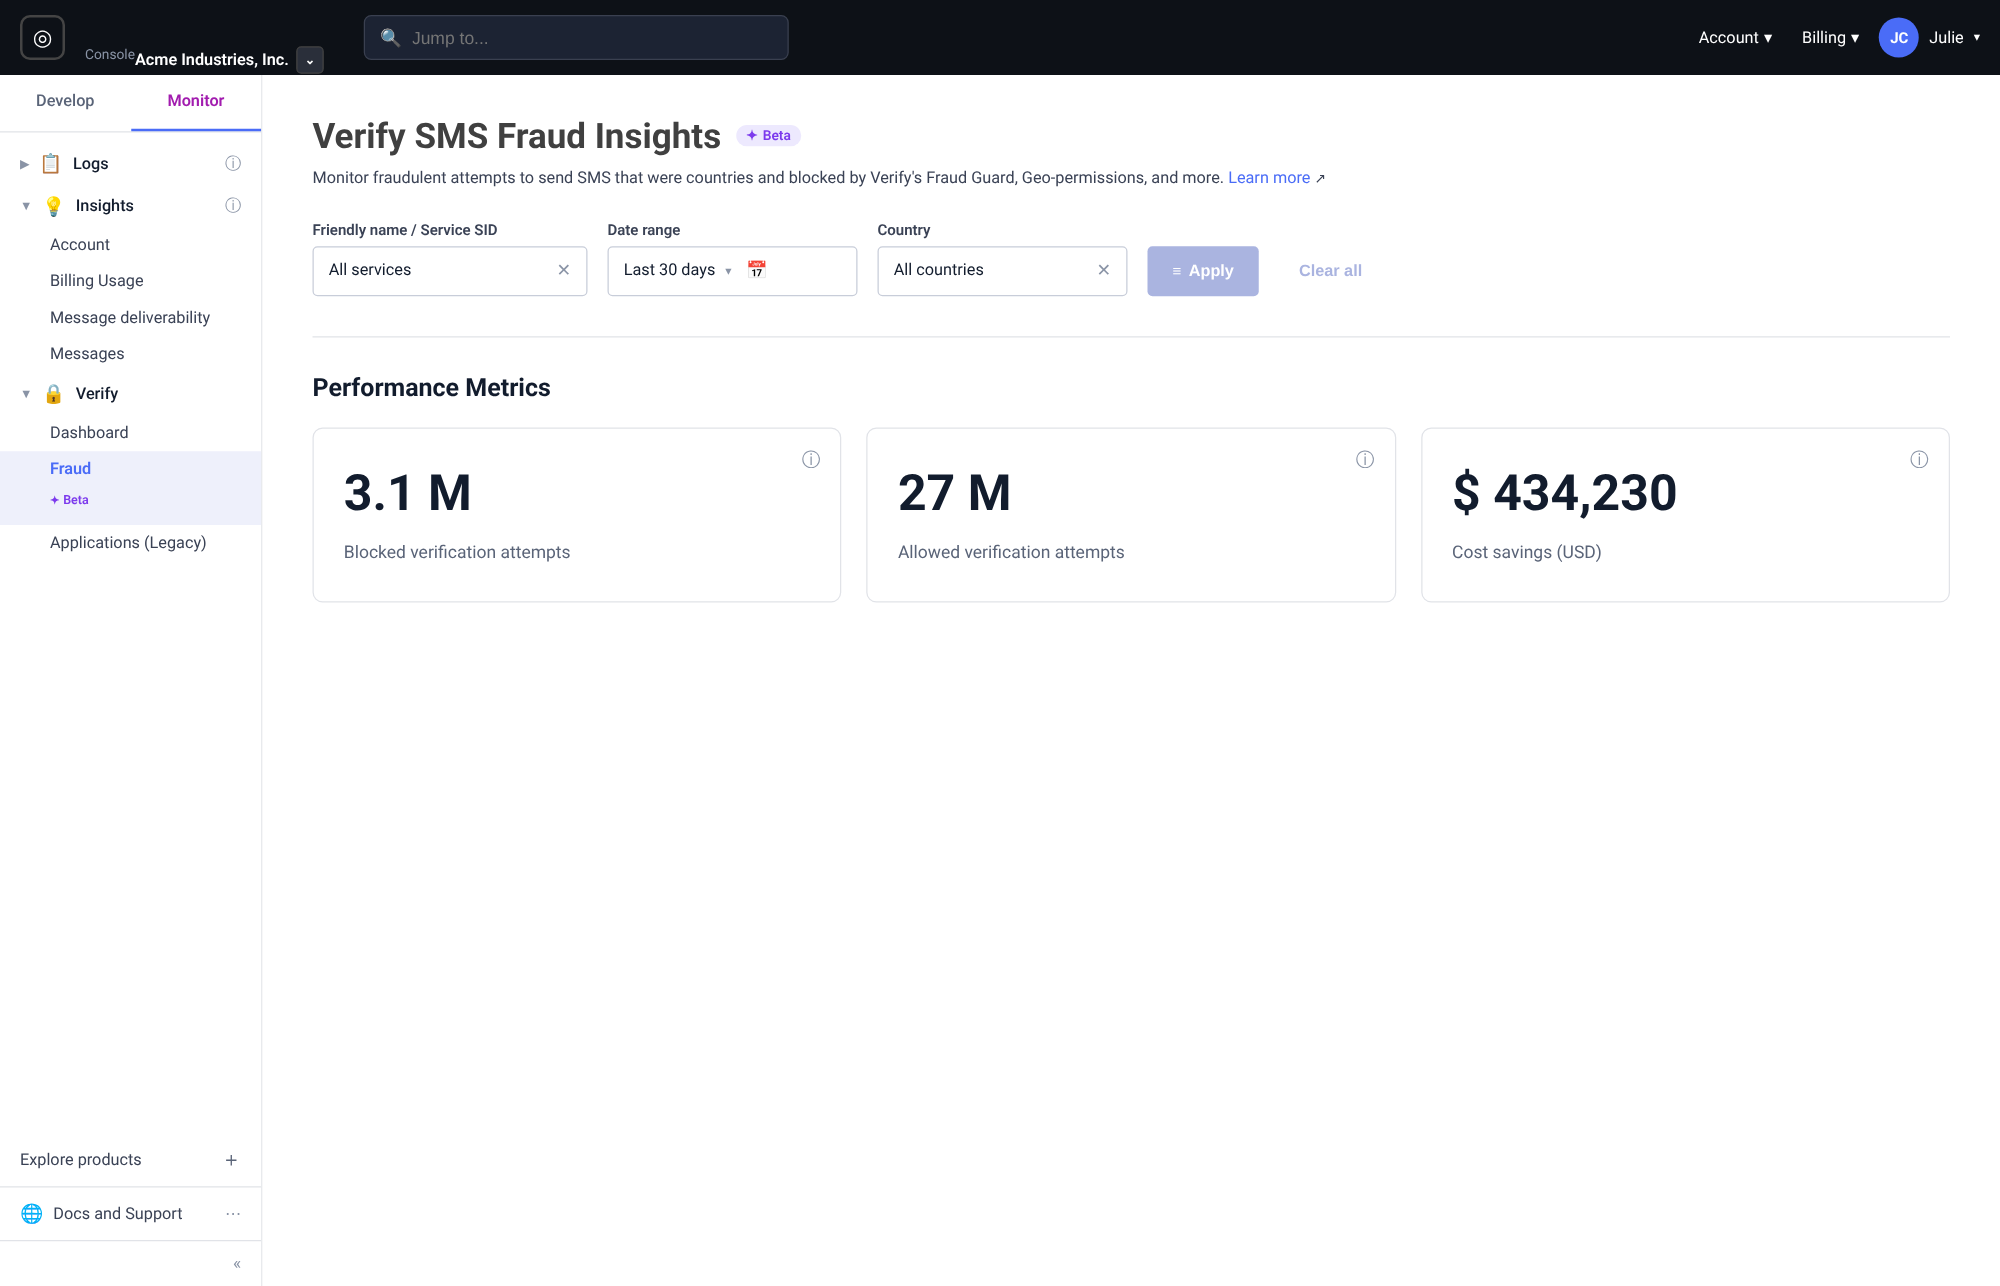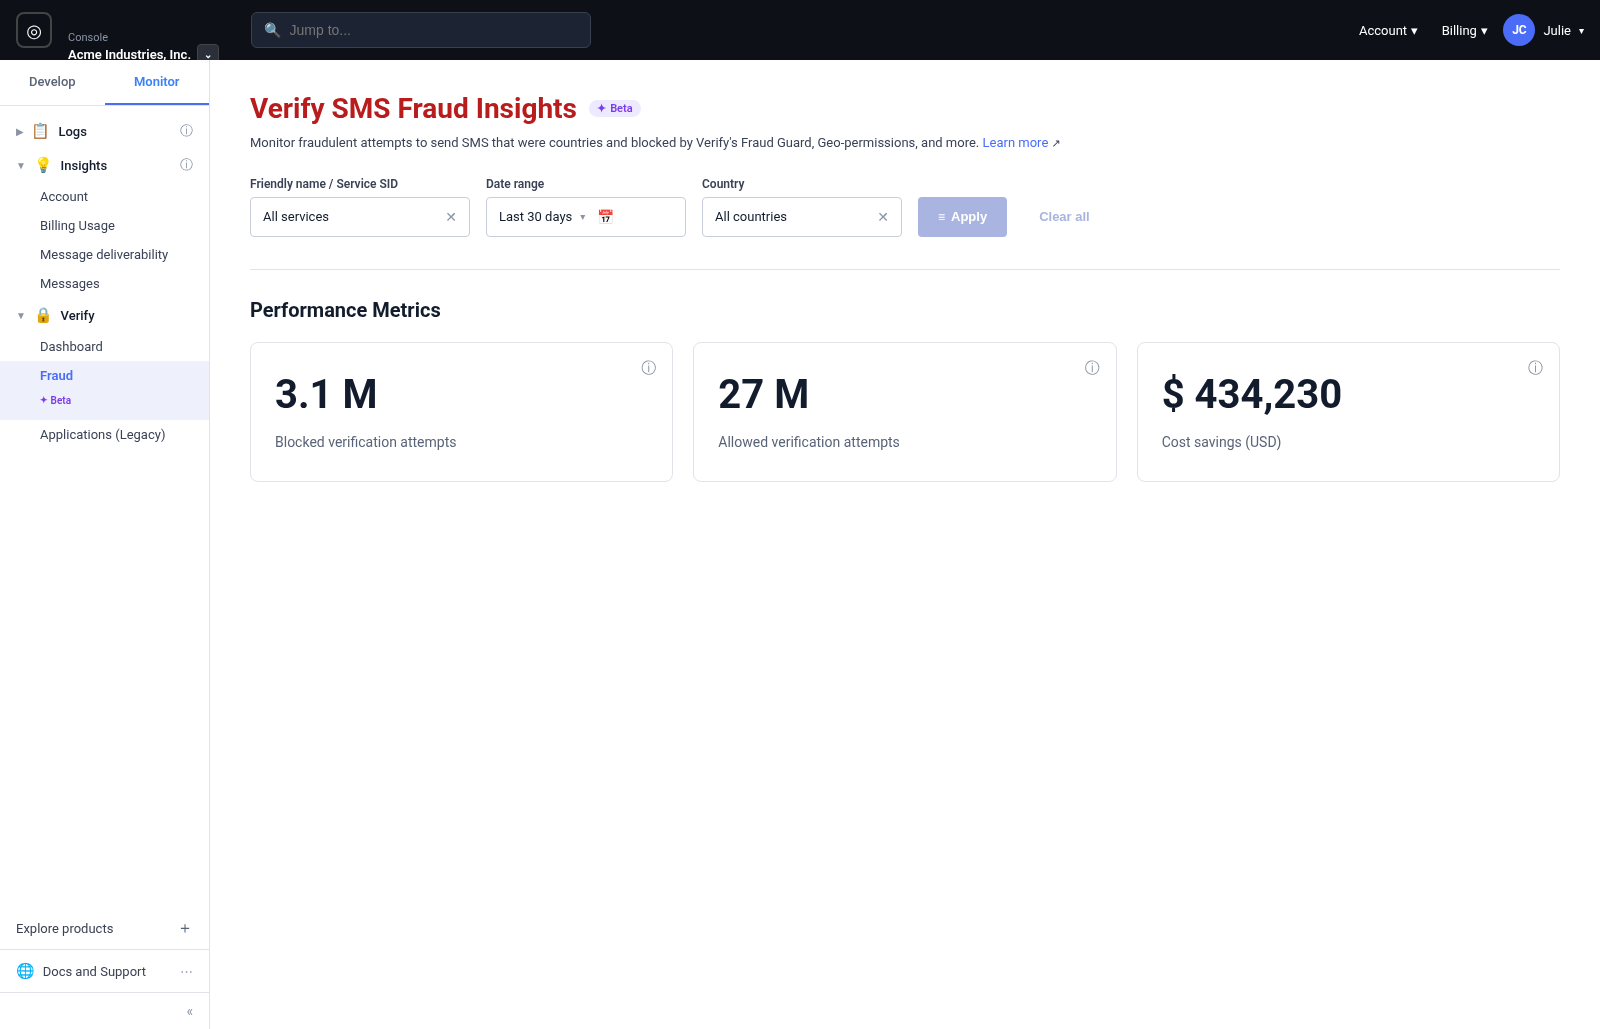--- a/index.html
+++ b/index.html
@@ -15,21 +15,21 @@
       gap: 16px;
     }
     .topnav-logo {
       width: 36px; height: 36px;
       border: 2px solid #444;
       border-radius: 8px;
       display: flex; align-items: center; justify-content: center;
       color: #fff; font-size: 18px; flex-shrink: 0;
     }
     .topnav-console {
-      display: flex; flex-direction: column; margin-top: 36px;
+      display: flex;  margin-top: 36px;
     }
     .topnav-console-label {
       color: #8a94a6; font-size: 11px;
     }
     .topnav-org {
       display: flex; align-items: center; gap: 6px;
       color: #fff; font-weight: 600; font-size: 13px;
     }
     .topnav-org-toggle {
       background: #2a2f3a; border: 1px solid #444; border-radius: 4px;
@@ -70,21 +70,21 @@
       display: flex; flex-direction: column; flex-shrink: 0; overflow-y: auto;
     }
     .sidebar-tabs {
       display: flex; border-bottom: 1px solid #e1e3e8;
     }
     .sidebar-tab {
       flex: 1; text-align: center; padding: 14px 0;
       font-size: 13px; color: #5a6478; cursor: pointer; font-weight: 500;
     }
     .sidebar-tab.active {
-      color: #3b82f6; border-bottom: 2px solid #4a6cf7; font-weight: 600;
+      color: #a21caf; border-bottom: 2px solid #4a6cf7; font-weight: 600;
     }
     .sidebar-nav { flex: 1; padding: 8px 0; }
     .sidebar-section {
       display: flex; align-items: center; gap: 8px;
       padding: 8px 16px; cursor: pointer; color: #121c2d; font-size: 13px; font-weight: 500;
     }
     .sidebar-section .chevron { font-size: 10px; color: #8a94a6; }
     .sidebar-section .icon { font-size: 15px; }
     .sidebar-section .info-icon { margin-left: auto; font-size: 13px; color: #8a94a6; }
     .sidebar-item {
@@ -113,21 +113,21 @@
       display: flex; justify-content: flex-end; cursor: pointer;
     }
     .sidebar-explore {
       display: flex; align-items: center; justify-content: space-between;
       padding: 10px 16px; font-size: 13px; color: #3a4255; cursor: pointer;
     }
 
     
     .main { flex: 1; overflow-y: auto; padding: 32px 40px; background: #fff; }
     .page-header { display: flex; align-items: center; gap: 12px; margin-bottom: 8px; }
-    .page-title { font-size: 28px; font-weight: 700; color: #b91c1c; }
+    .page-title { font-size: 28px; font-weight: 700; color: #404040; }
     .beta-tag {
       display: inline-flex; align-items: center; gap: 4px;
       background: #ede9fe; color: #7c3aed; font-size: 11px; font-weight: 600;
       border-radius: 10px; padding: 2px 8px;
     }
     .beta-tag::before { content: '✦'; }
     .page-desc { font-size: 13px; color: #3a4255; margin-bottom: 24px; line-height: 1.5; }
     .page-desc a { color: #4a6cf7; text-decoration: none; }
 
     

